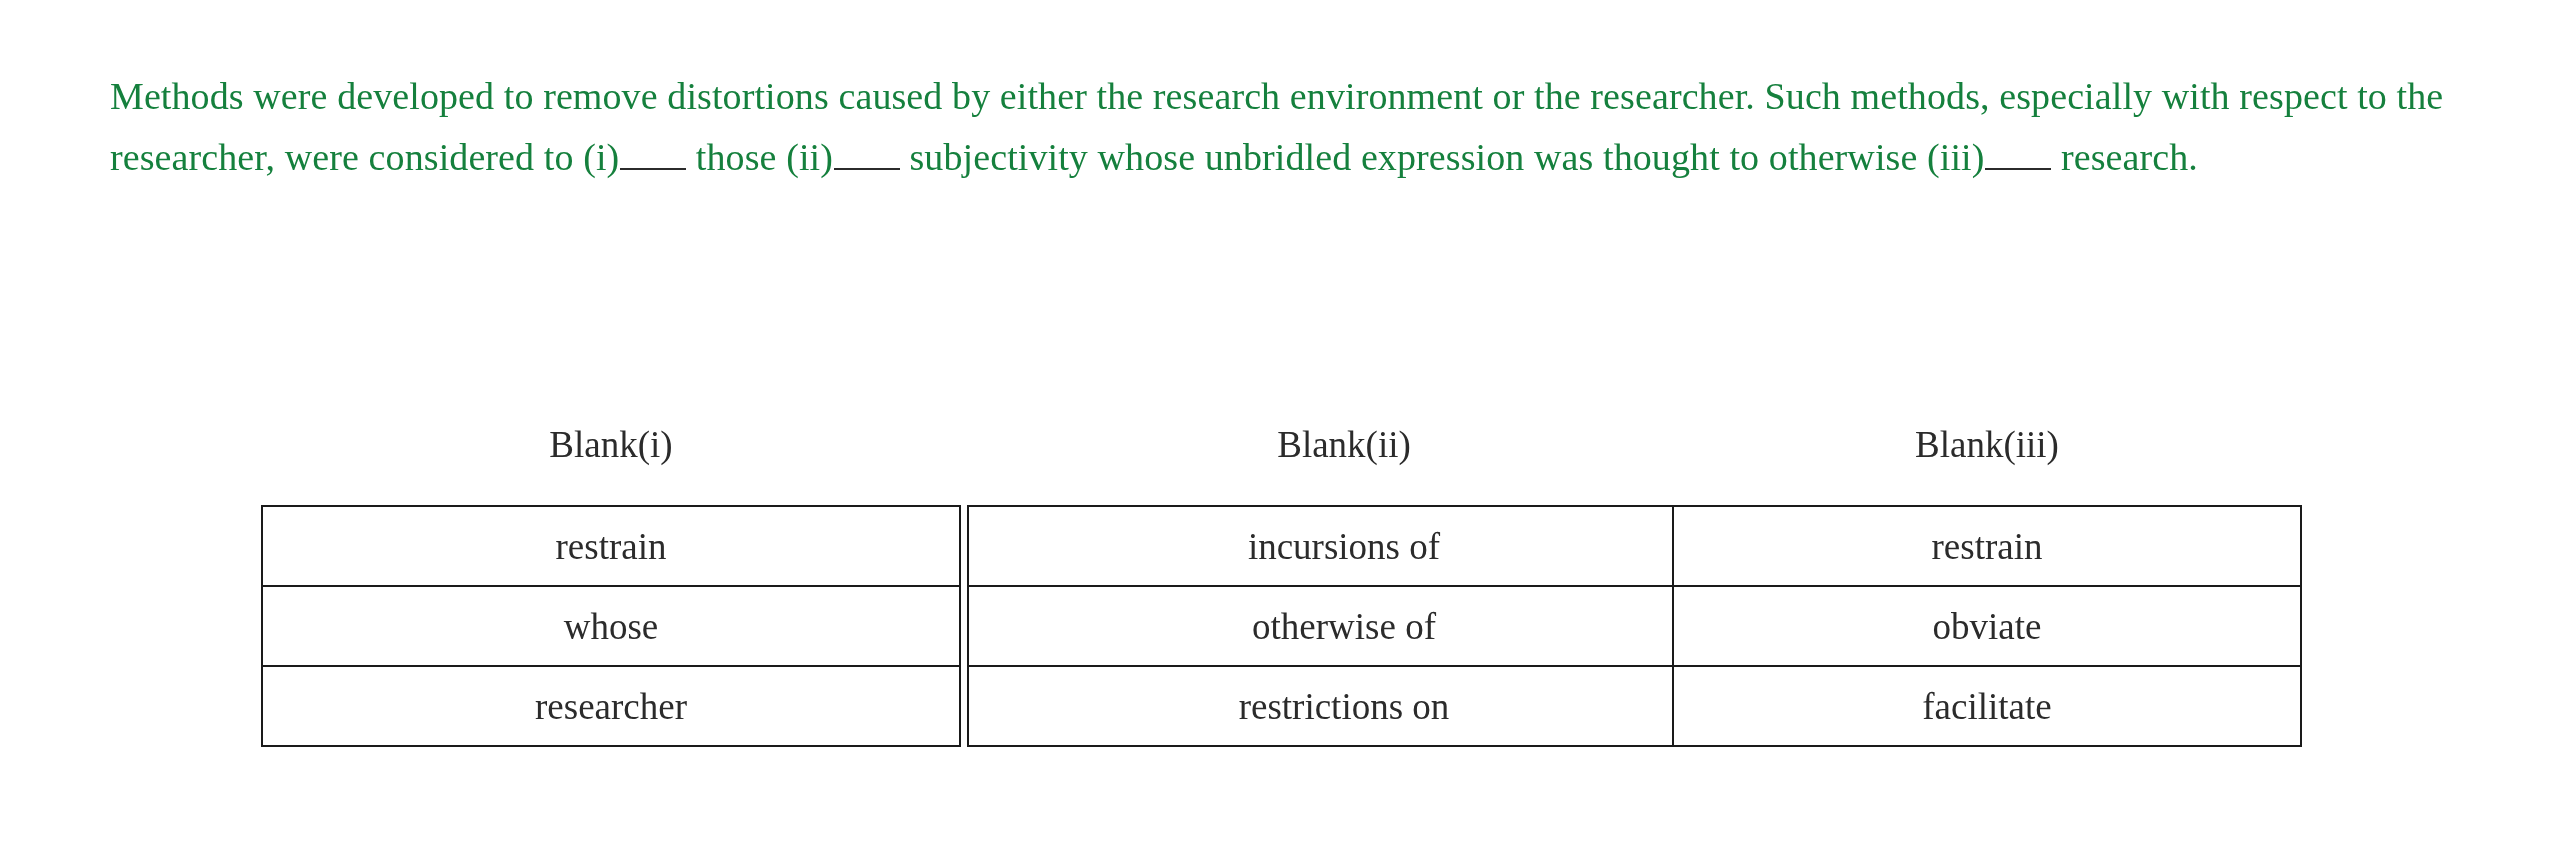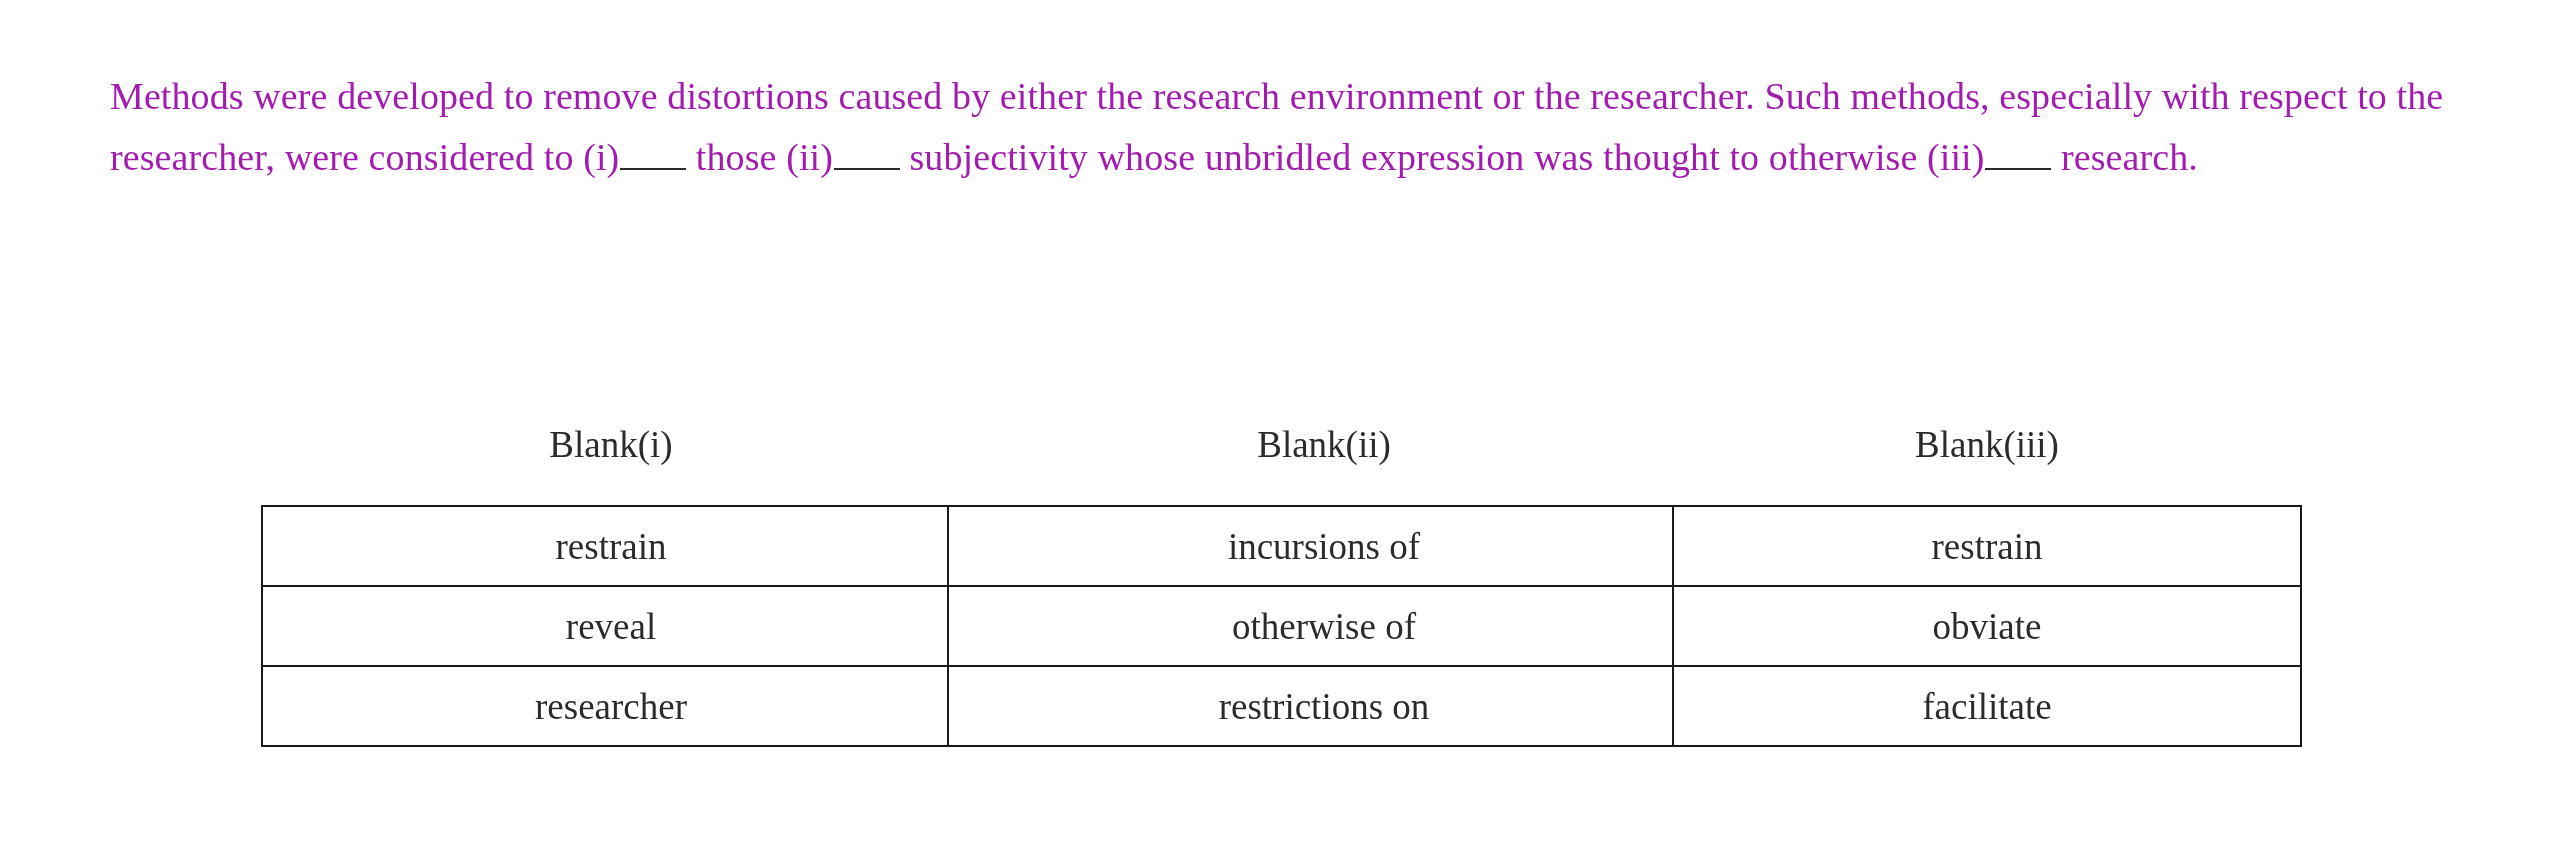--- a/index.html
+++ b/index.html
@@ -26,21 +26,21 @@
 
   
   .prompt {
     position: absolute;
     left: 110px;
     top: 28px;
     width: 2357px;
     font-size: 38px;
     line-height: 61px;
     letter-spacing: 0.1px;
-    color: #a21caf;
+    color: #15803d;
     text-align: left;
   }
   .blank-mark {
     white-space: nowrap;
   }
   .blank-rule {
     display: inline-block;
     border-bottom: 2.8px solid #2b2b2b;
     width: 66px;
     vertical-align: baseline;
@@ -54,21 +54,21 @@
     left: 0;
     top: 416px;
     width: 2576px;
     height: 387px;
   }
   .answer-column {
     position: absolute;
     top: 0;
   }
   .answer-column.col-0 { left: 261px; width: 700px; }
-  .answer-column.col-1 { left: 947px; width: 754px; }
+  .answer-column.col-1 { left: 967px; width: 754px; }
   .answer-column.col-2 { left: 1672px; width: 630px; }
 
   .column-header {
     height: 57px;
     line-height: 57px;
     text-align: center;
     font-size: 37px;
     color: #2b2b2b;
     white-space: nowrap;
   }
@@ -105,21 +105,21 @@
 
   <div class="columns" id="answer-columns">
       <div class="answer-column col-0">
         <div class="column-header">Blank(i)</div>
         <table class="options-table">
           <tbody>
             <tr>
               <td class="option-cell">restrain</td>
             </tr>
             <tr>
-              <td class="option-cell">reveal</td>
+              <td class="option-cell">whose</td>
             </tr>
             <tr>
               <td class="option-cell">researcher</td>
             </tr>
           </tbody>
         </table>
       </div>
       <div class="answer-column col-1">
         <div class="column-header">Blank(ii)</div>
         <table class="options-table">

